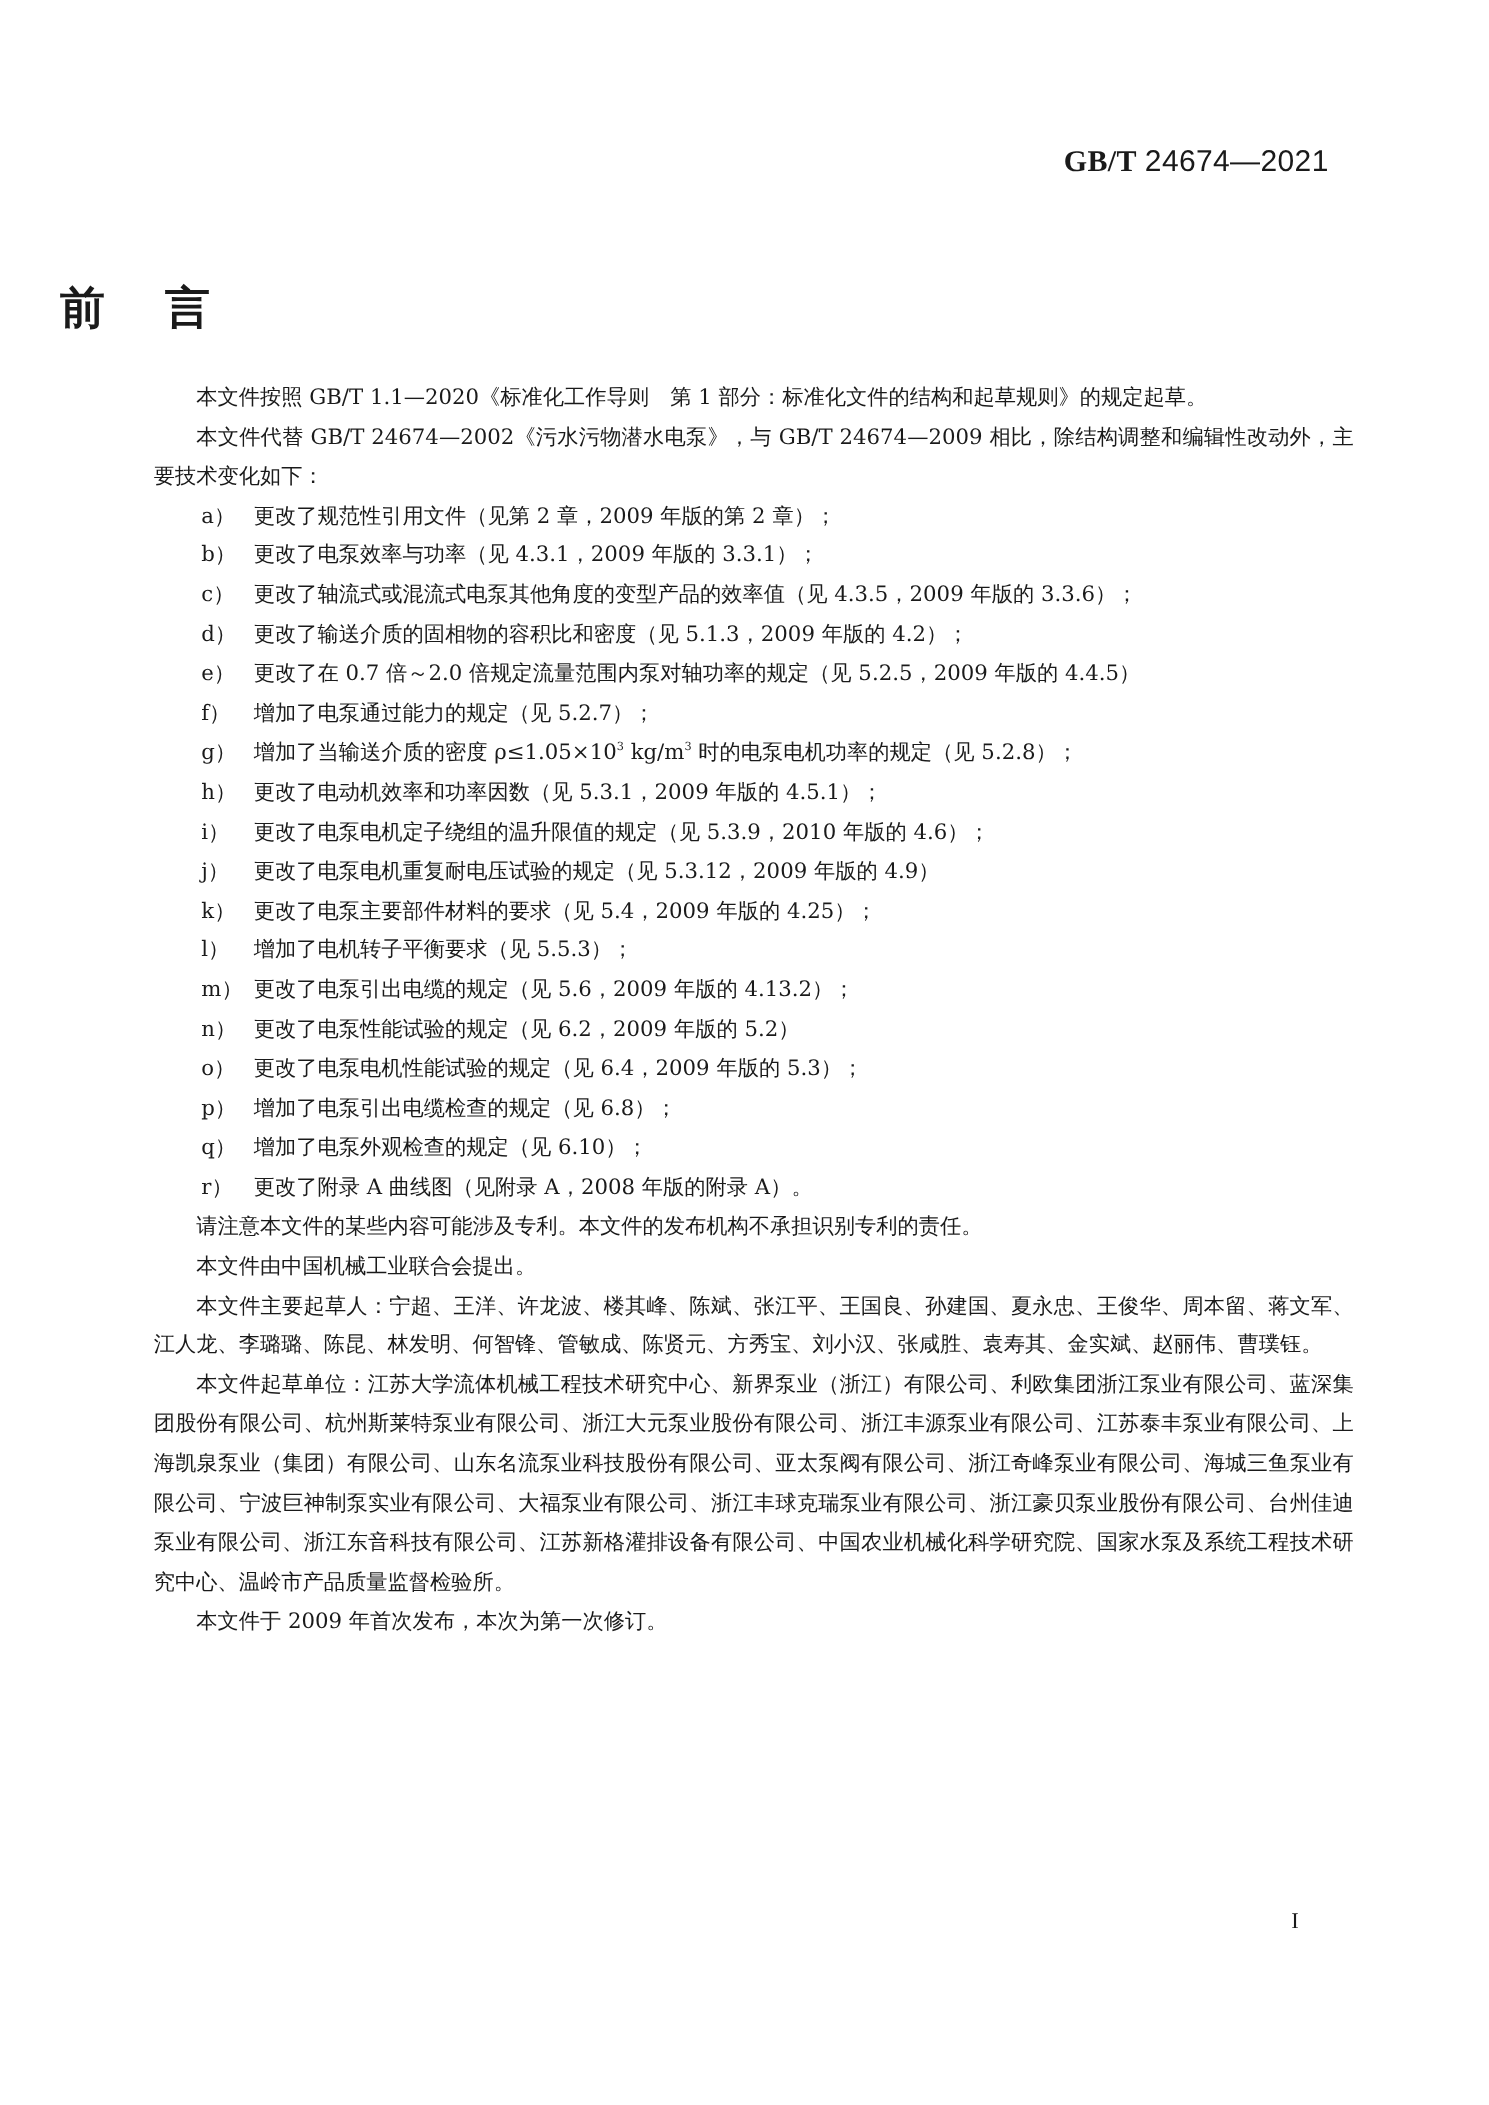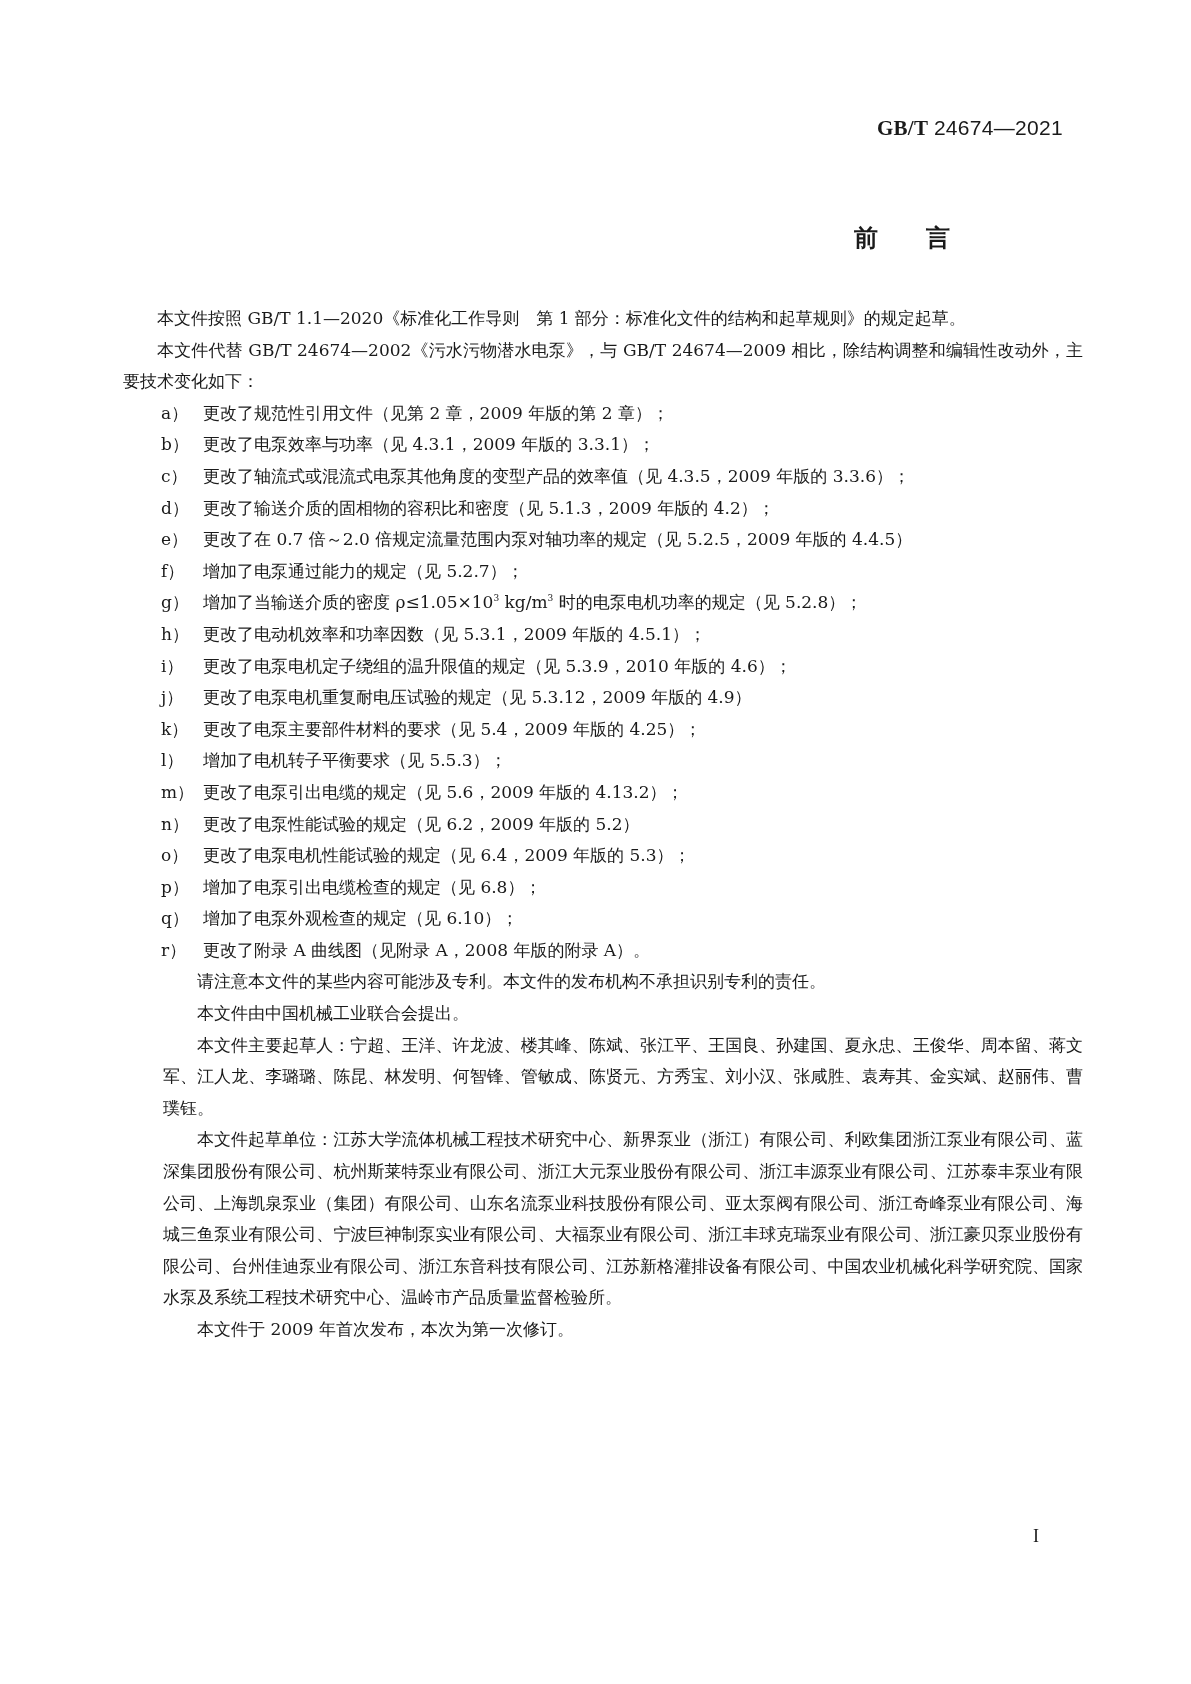--- a/index.html
+++ b/index.html
@@ -4,38 +4,38 @@
   <style>
     html, body { margin: 0; padding: 0; background: #ffffff; }
     body {
       width: 1191px; height: 1684px; position: relative; overflow: hidden;
       font-family: "DejaVu Serif", "Liberation Serif", serif;
       color: #1a1a1a;
     }
     .std-code {
       position: absolute; top: 116px; right: 128px;
       font-family: "Liberation Serif", "DejaVu Serif", serif;
-      font-size: 21px; letter-spacing: 0.3px;
+      font-size: 24px; letter-spacing: 0.3px;
     }
     .std-code .gbt { font-weight: bold; }
     .std-code .num { font-family: "Liberation Sans", "DejaVu Sans", sans-serif; font-weight: normal; }
     .title {
-      position: absolute; top: 222px; left: 0; width: 998px; text-align: right;
+      position: absolute; top: 222px; left: 0; width: 998px; text-align: left;
       font-family: "DejaVu Sans", "Liberation Sans", sans-serif;
-      font-size: 24px; font-weight: bold; letter-spacing: 48px; text-indent: 48px;
+      font-size: 36px; font-weight: bold; letter-spacing: 48px; text-indent: 48px;
     }
     .body {
       position: absolute; top: 303px; left: 123px; width: 960px;
       font-size: 17px; line-height: 31.6px;
     }
     .p { margin: 0; text-indent: 34px; text-align: justify; }
     .item { margin: 0; padding-left: 38px; display: flex; white-space: nowrap; }
     .item .lbl { width: 42px; flex: none; }
     .item .txt { flex: 1; }
-    .notes .p { text-indent: 34px; margin-left: 40px; }
+    .notes .p { text-indent: 34px; }
     sup { font-size: 9px; vertical-align: 7px; line-height: 0; }
     .page-num {
       position: absolute; top: 1526px; left: 1033px;
       font-family: "Liberation Serif", serif; font-size: 18px;
     }
   </style>
 </head>
 <body>
 
 <div class="std-code">

